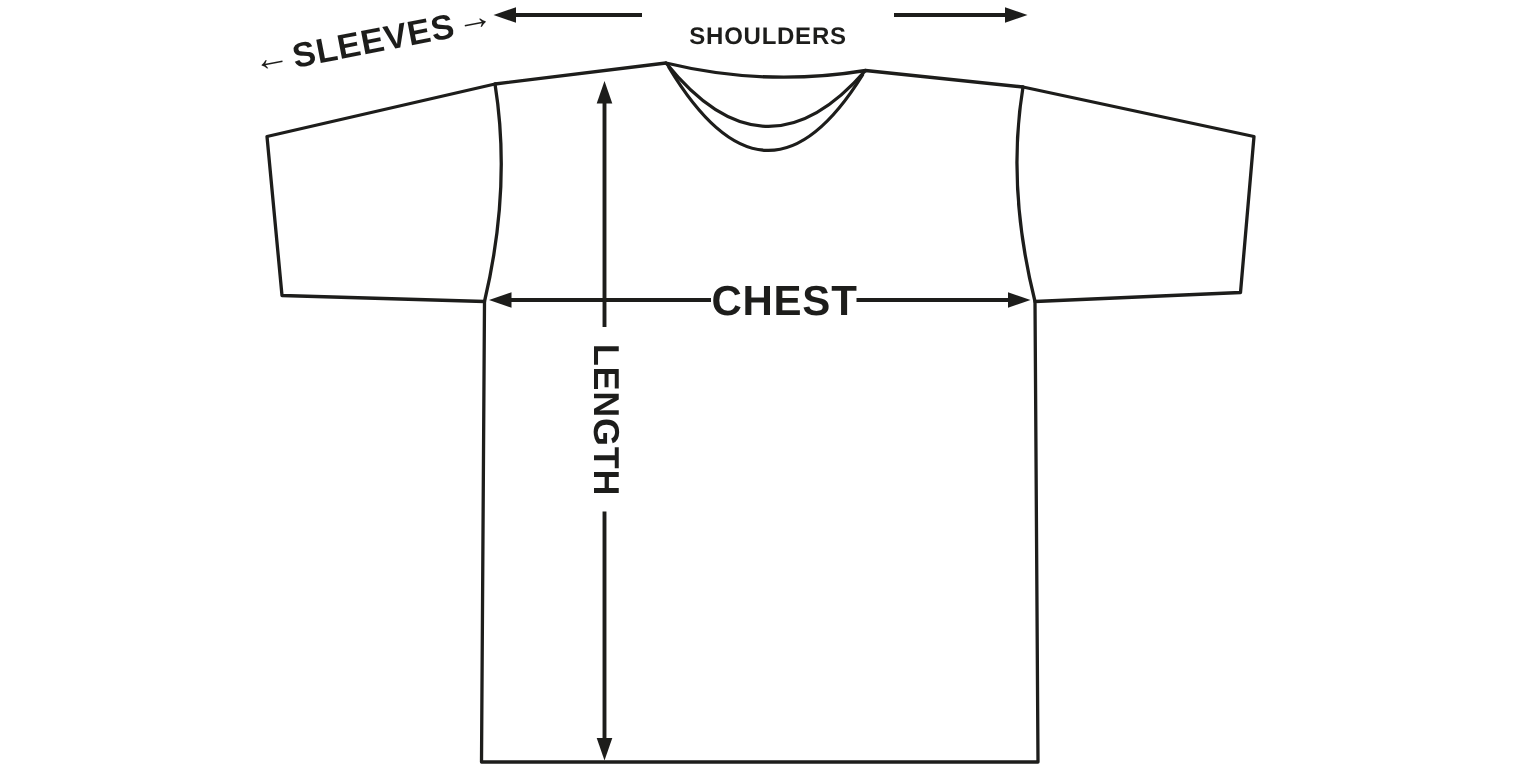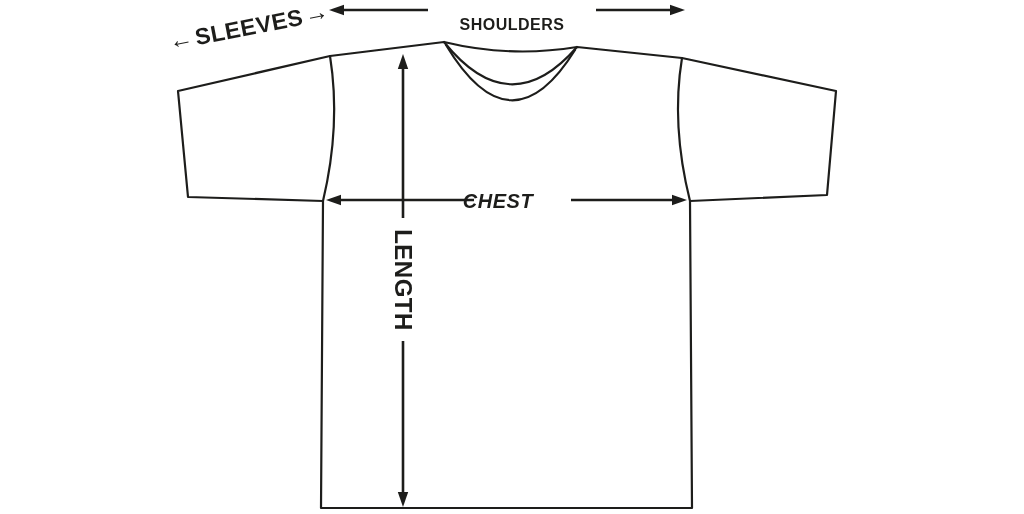--- a/index.html
+++ b/index.html
@@ -29,25 +29,24 @@
     line-height: 1;
     user-select: none;
   }
   .lbl-shoulders {
     left: 512px;
     top: 25px;
     font-size: 16px;
     transform: translate(-50%, -50%);
   }
   .lbl-chest {
-    left: 498px;
+    left: 523px;
     top: 201px;
-    font-size: 20px;
+    font-size: 28px;
     transform: translate(-50%, -50%);
-    font-style: italic;
   }
   .lbl-length {
     left: 403px;
     top: 280px;
     font-size: 24px;
     transform: translate(-50%, -50%) rotate(90deg);
   }
   .lbl-sleeves {
     left: 249px;
     top: 27px;

